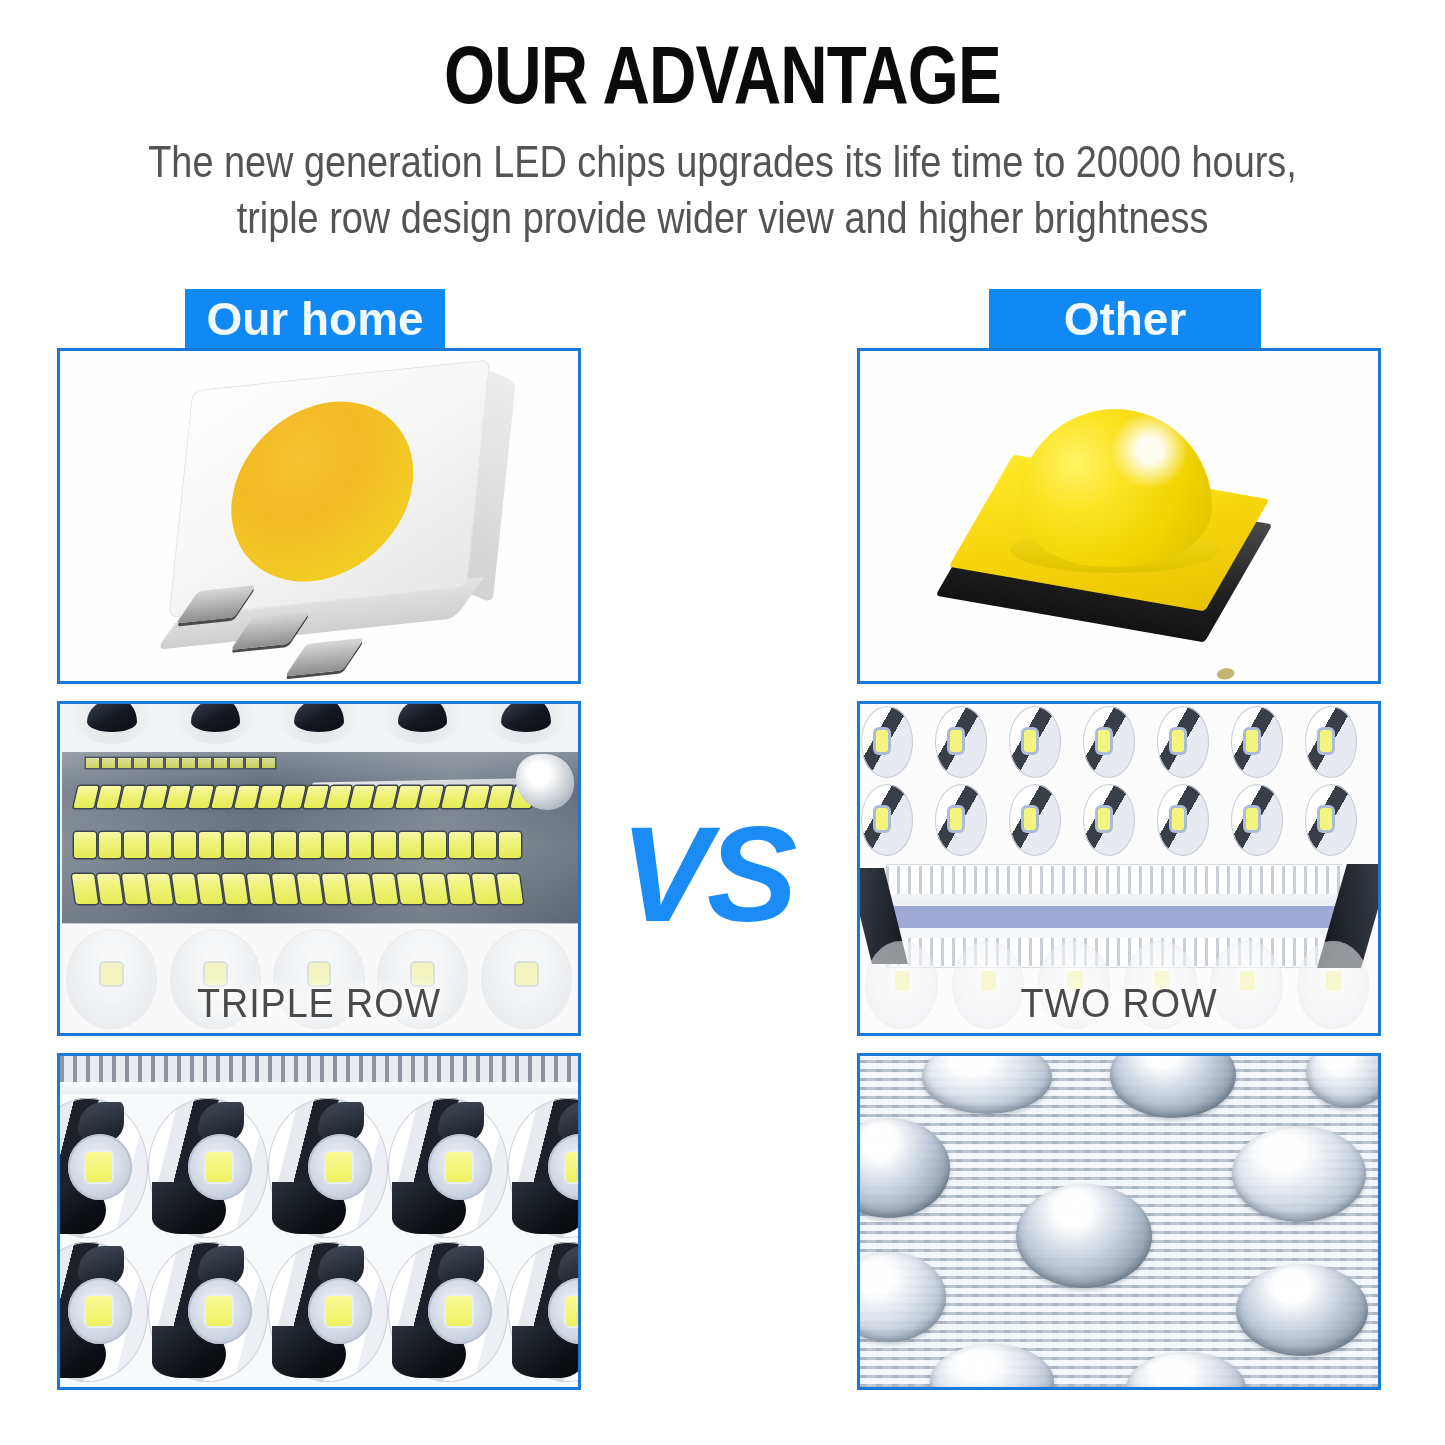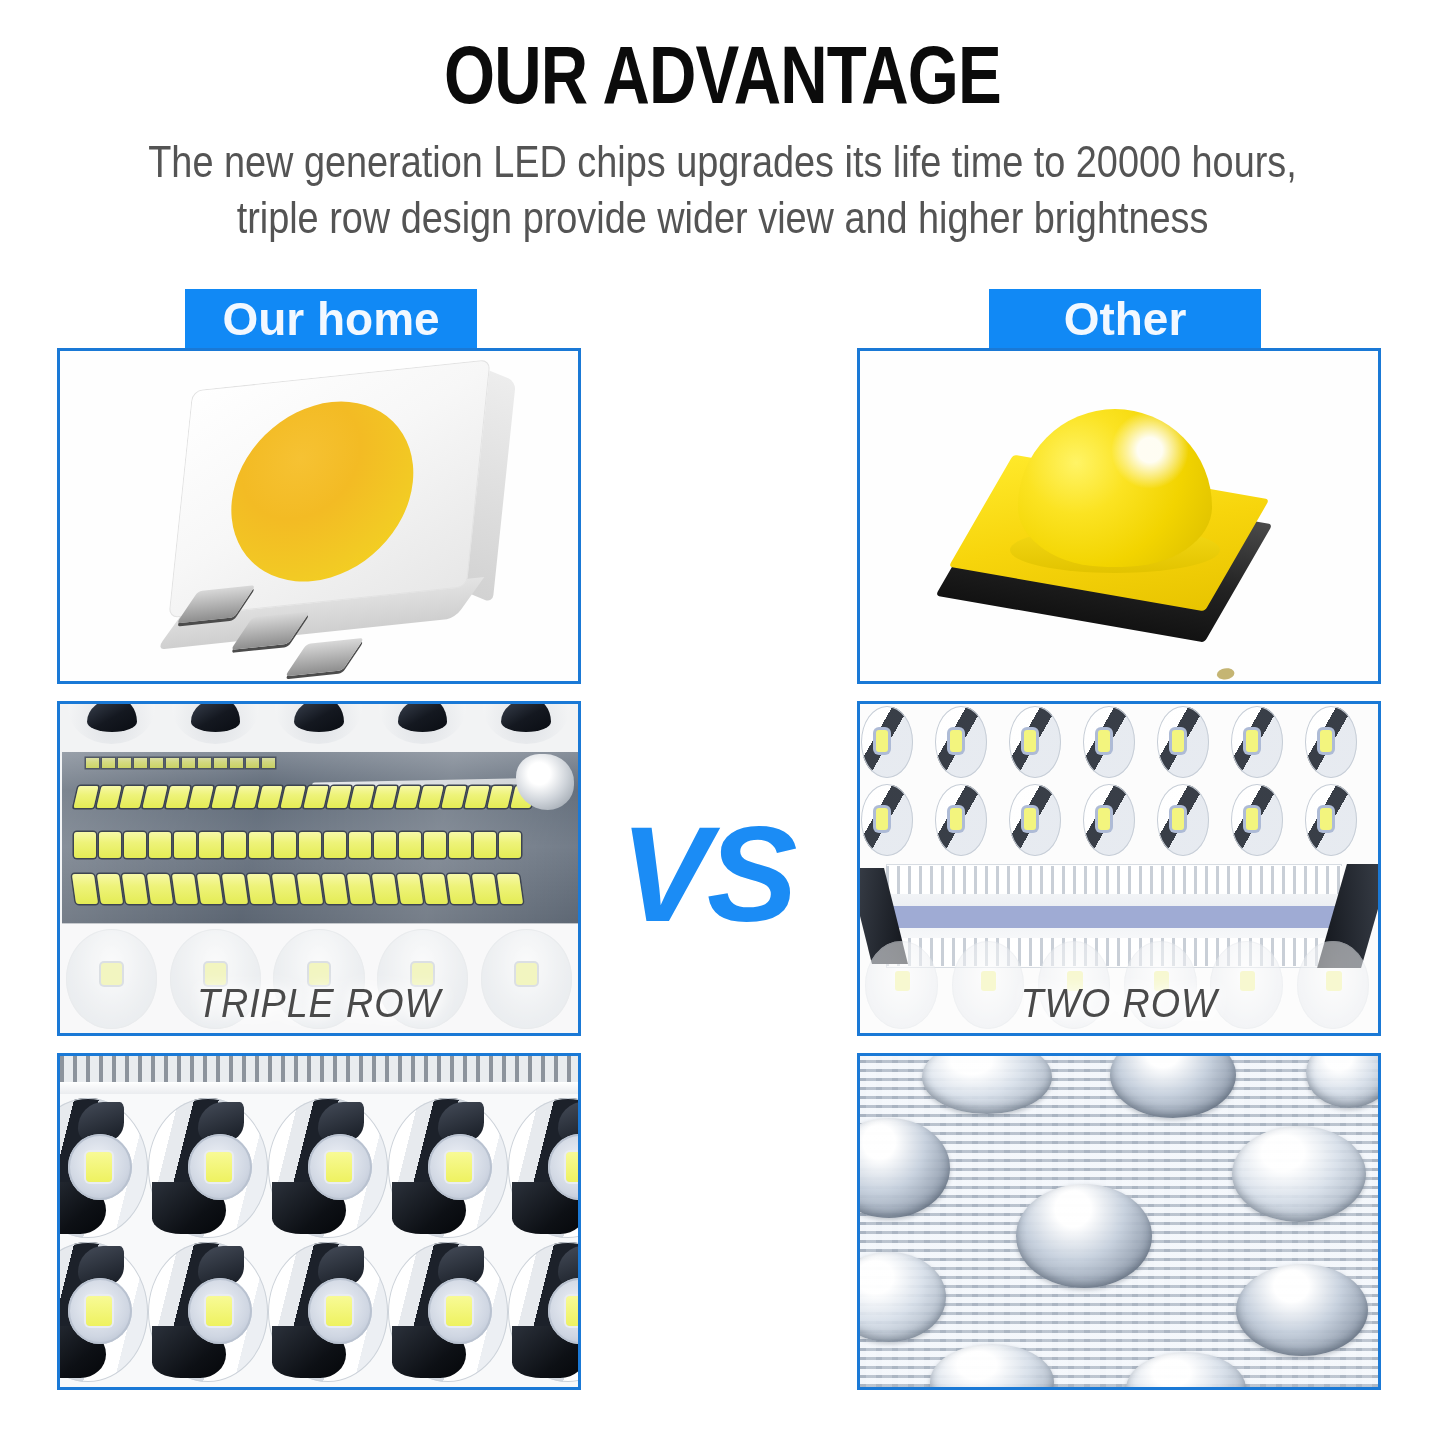--- a/index.html
+++ b/index.html
@@ -53,31 +53,30 @@
     color: #f2f8ff;
     font-family: "Liberation Sans", sans-serif;
     font-weight: bold;
     font-size: 46px;
     line-height: 60px;
     height: 60px;
     text-align: center;
     white-space: nowrap;
     box-sizing: border-box;
   }
-  #badge-our-home { left: 185px; top: 289px; width: 292px; text-align: center; }
+  #badge-our-home { left: 185px; top: 289px; width: 260px; text-align: center; }
   #badge-other    { left: 989px; top: 289px; width: 272px; }
 
   
   .panel {
     position: absolute;
     border: 3px solid #1a79d6;
     background: #ffffff;
     box-sizing: border-box;
     overflow: hidden;
-    font-style: italic;
   }
   #panel-our-chip    { left: 57px;  top: 348px;  width: 524px; height: 336px; }
   #panel-other-chip  { left: 857px; top: 348px;  width: 524px; height: 336px; }
   #panel-triple-row  { left: 57px;  top: 701px;  width: 524px; height: 335px; }
   #panel-two-row     { left: 857px; top: 701px;  width: 524px; height: 335px; }
   #panel-our-optics  { left: 57px;  top: 1053px; width: 524px; height: 337px; }
   #panel-other-optics{ left: 857px; top: 1053px; width: 524px; height: 337px; }
 
   
   #vs-mark {

